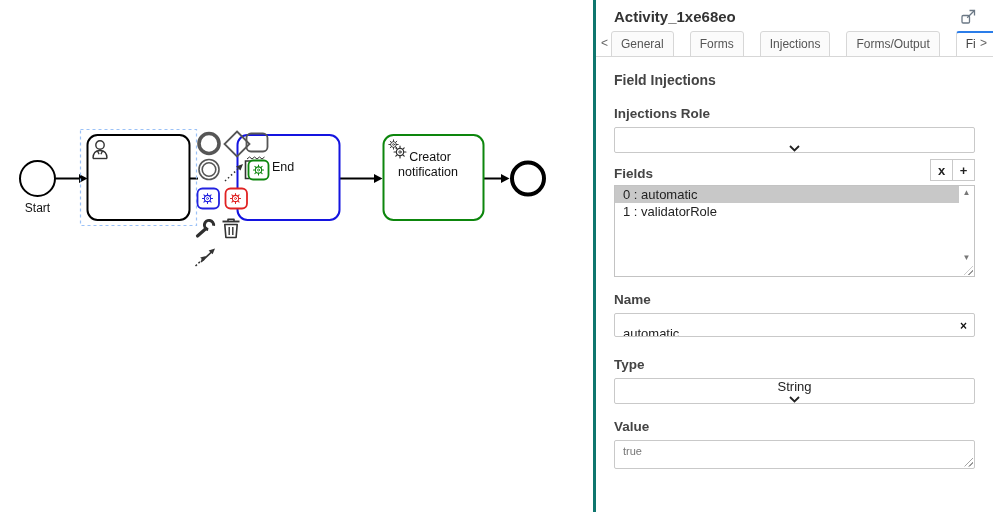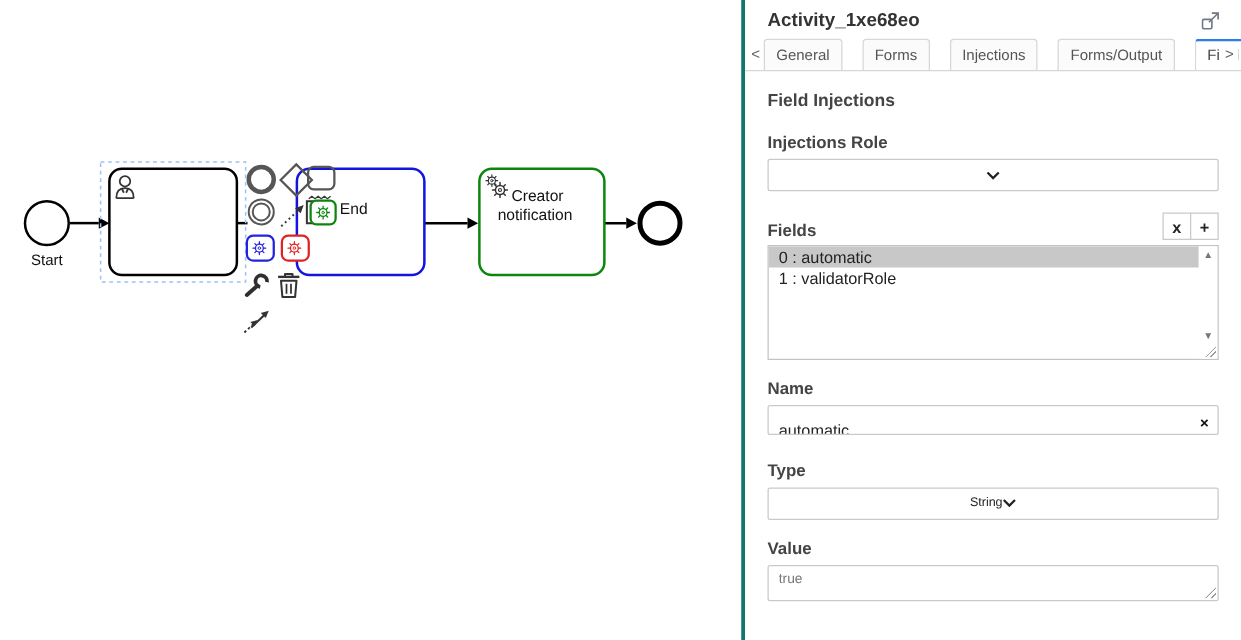--- a/index.html
+++ b/index.html
@@ -22,23 +22,23 @@
   .tab{flex:0 0 auto;font-size:12px;color:#555;background:#fbfbfb;border:1px solid #d7d7d7;
        border-radius:3px 3px 0 0;padding:5px 9px;margin-right:16px;margin-bottom:-1px;white-space:nowrap;cursor:pointer;}
   .tab.active{background:#fff;border-top:2px solid #2b7de9;border-bottom:1px solid #fff;color:#444;padding-top:4px;}
 
   .content{padding:13px 18px 0 18px;}
   .group-heading{font-size:14px;font-weight:bold;color:#444;margin:2px 0 18px;}
   .field-label{font-size:13.5px;font-weight:bold;color:#444;margin:15px 0 6px;}
   .field-label.first{margin-top:0;}
 
   .selectbox{height:24px;border:1px solid #c9c9c9;border-radius:2px;background:#fff;display:flex;
-             align-items:center;justify-content:center;padding:0 8px;font-size:10px;color:#222;cursor:pointer;}
-
-  .fields-row{display:flex;justify-content:space-between;align-items:flex-end;margin-top:17px;}
+             align-items:center;justify-content:space-between;padding:0 8px;font-size:13px;color:#222;cursor:pointer;flex-direction:column;}
+
+  .fields-row{display:flex;justify-content:space-between;align-items:flex-end;margin-top:6px;}
   .mini-btns{display:flex;}
   .mini-btn{width:23px;height:22px;border:1px solid #c9c9c9;background:#fff;display:flex;align-items:center;
             justify-content:center;font-size:13px;font-weight:bold;color:#222;cursor:pointer;box-sizing:border-box;}
   .mini-btn + .mini-btn{margin-left:-1px;}
 
   .listbox{position:relative;border:1px solid #c3c3c3;height:90px;margin-top:4px;background:#fff;
            font-size:13px;color:#222;overflow:hidden;}
   .list-item{padding:1px 8px;margin-right:15px;white-space:nowrap;cursor:pointer;}
   .list-item.selected{background:#c8c8c8;}
   .listbox-scrollbar{position:absolute;right:0;top:0;bottom:0;width:15px;display:flex;flex-direction:column;

